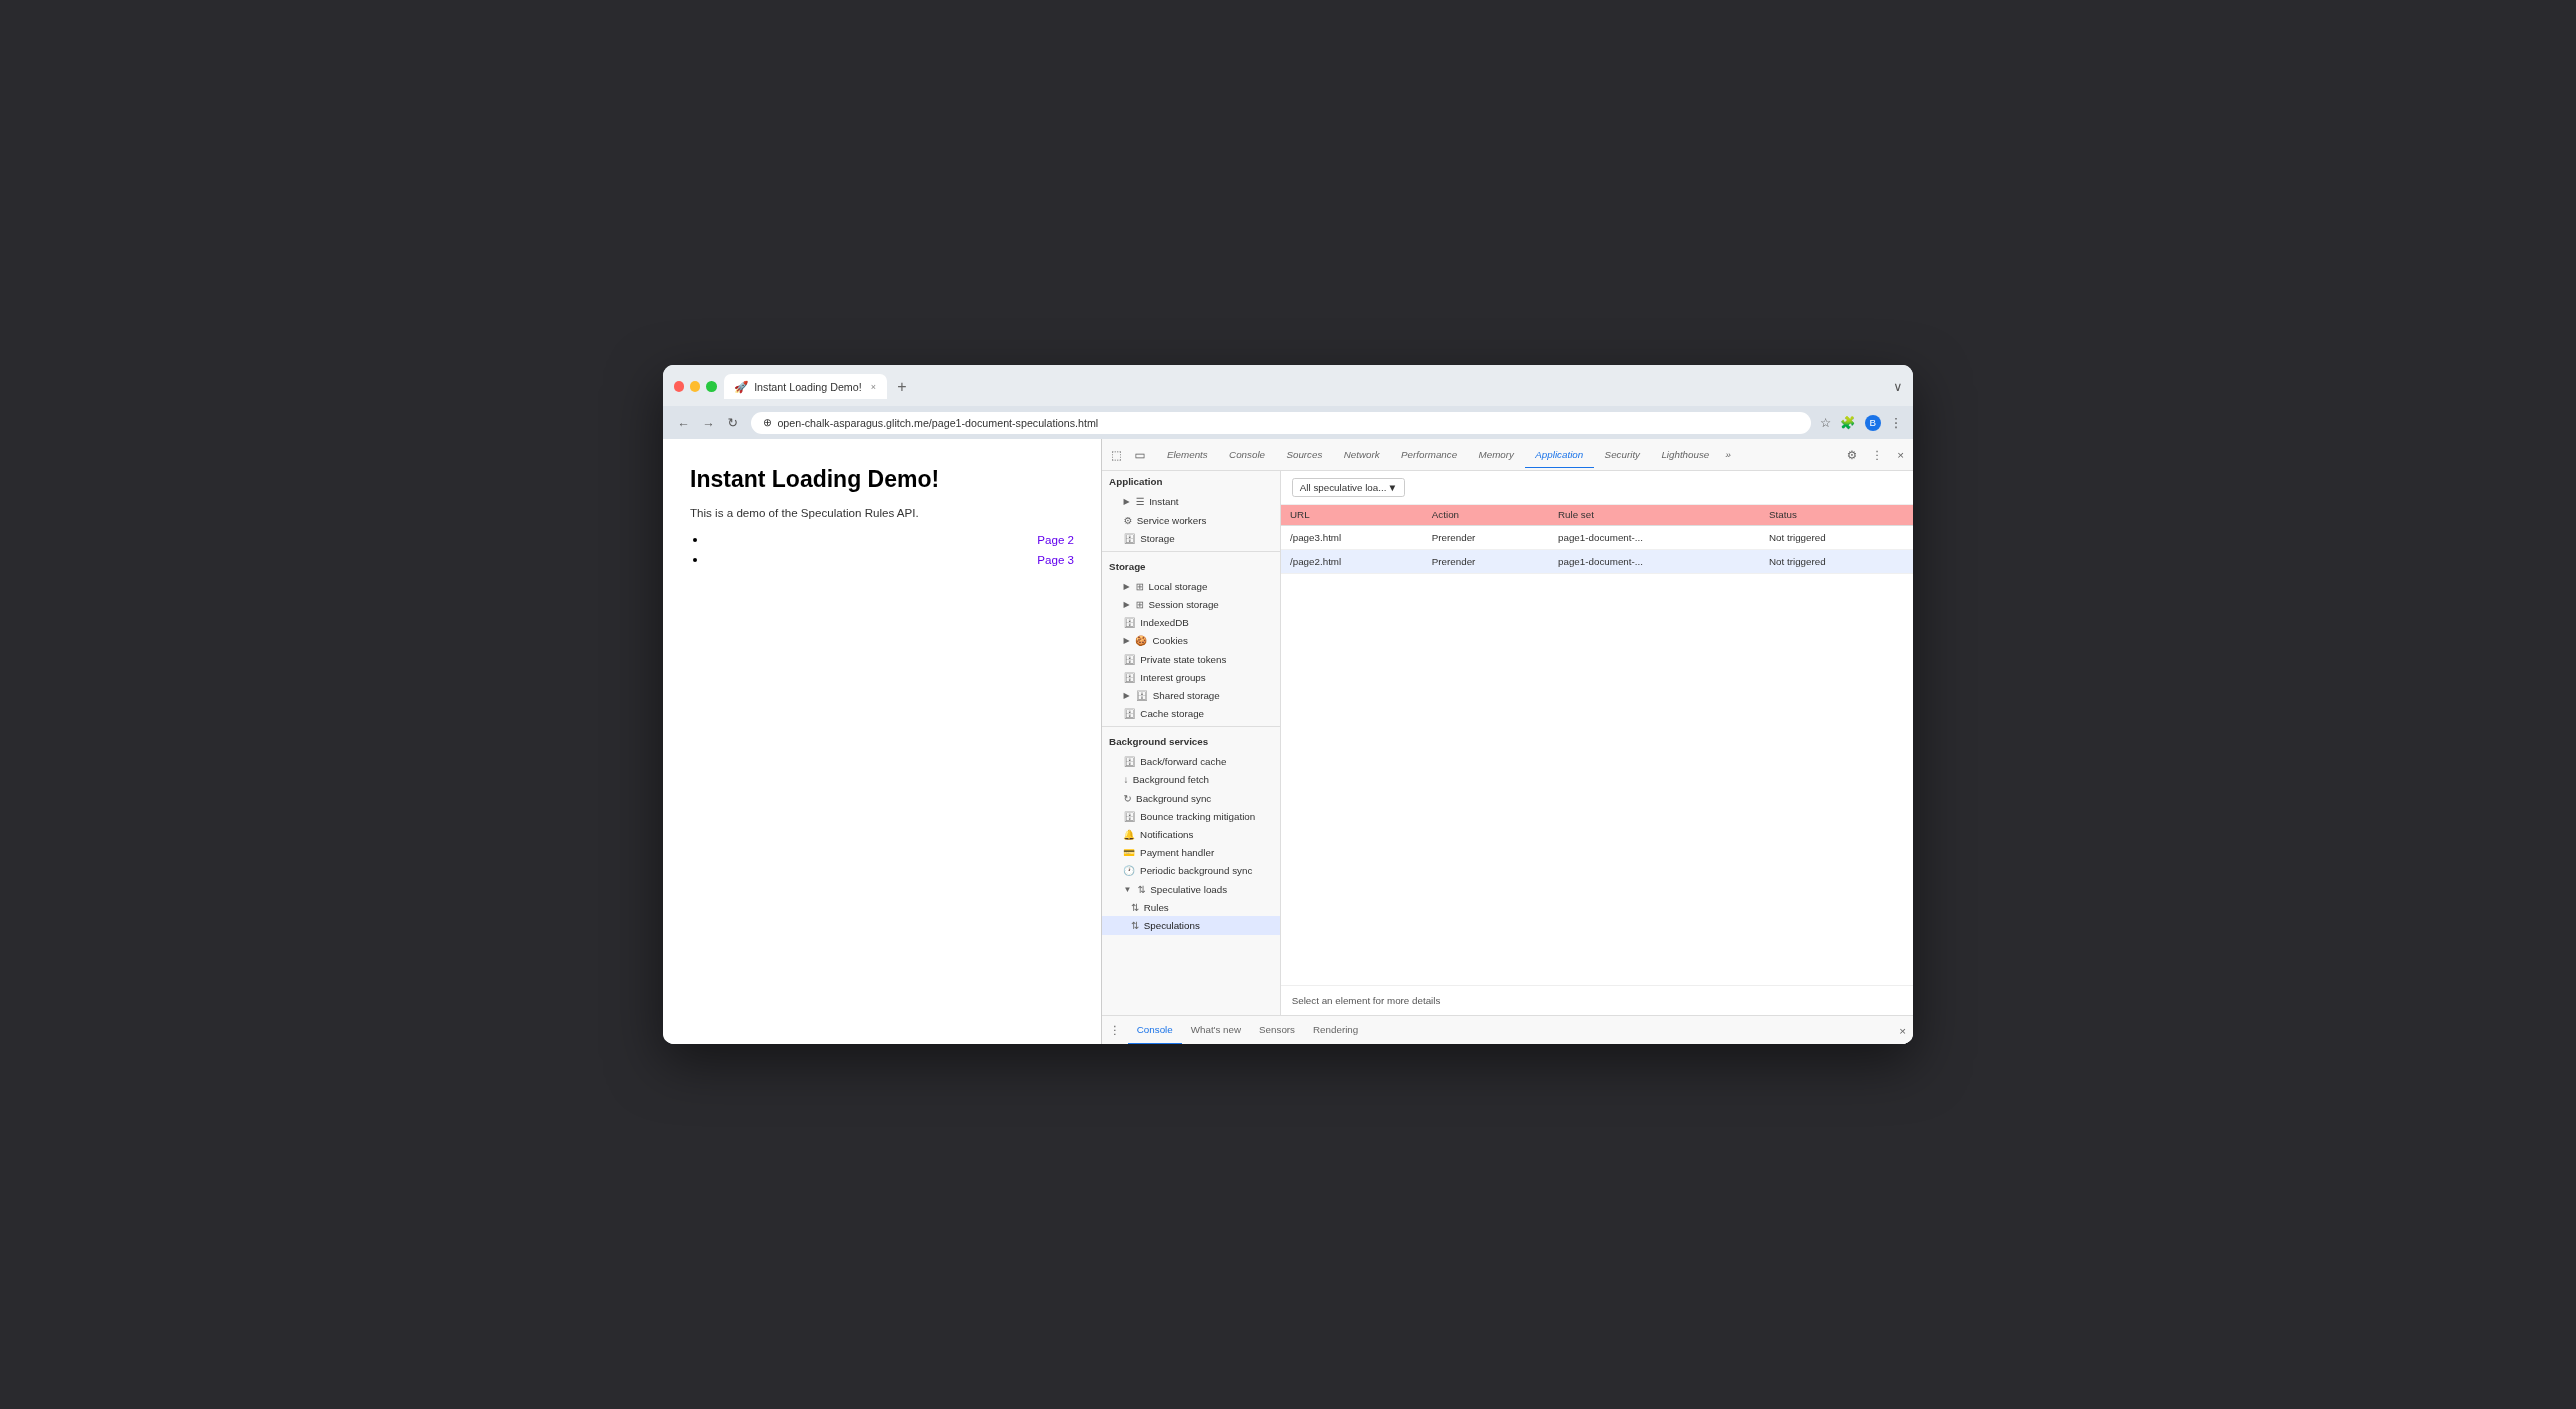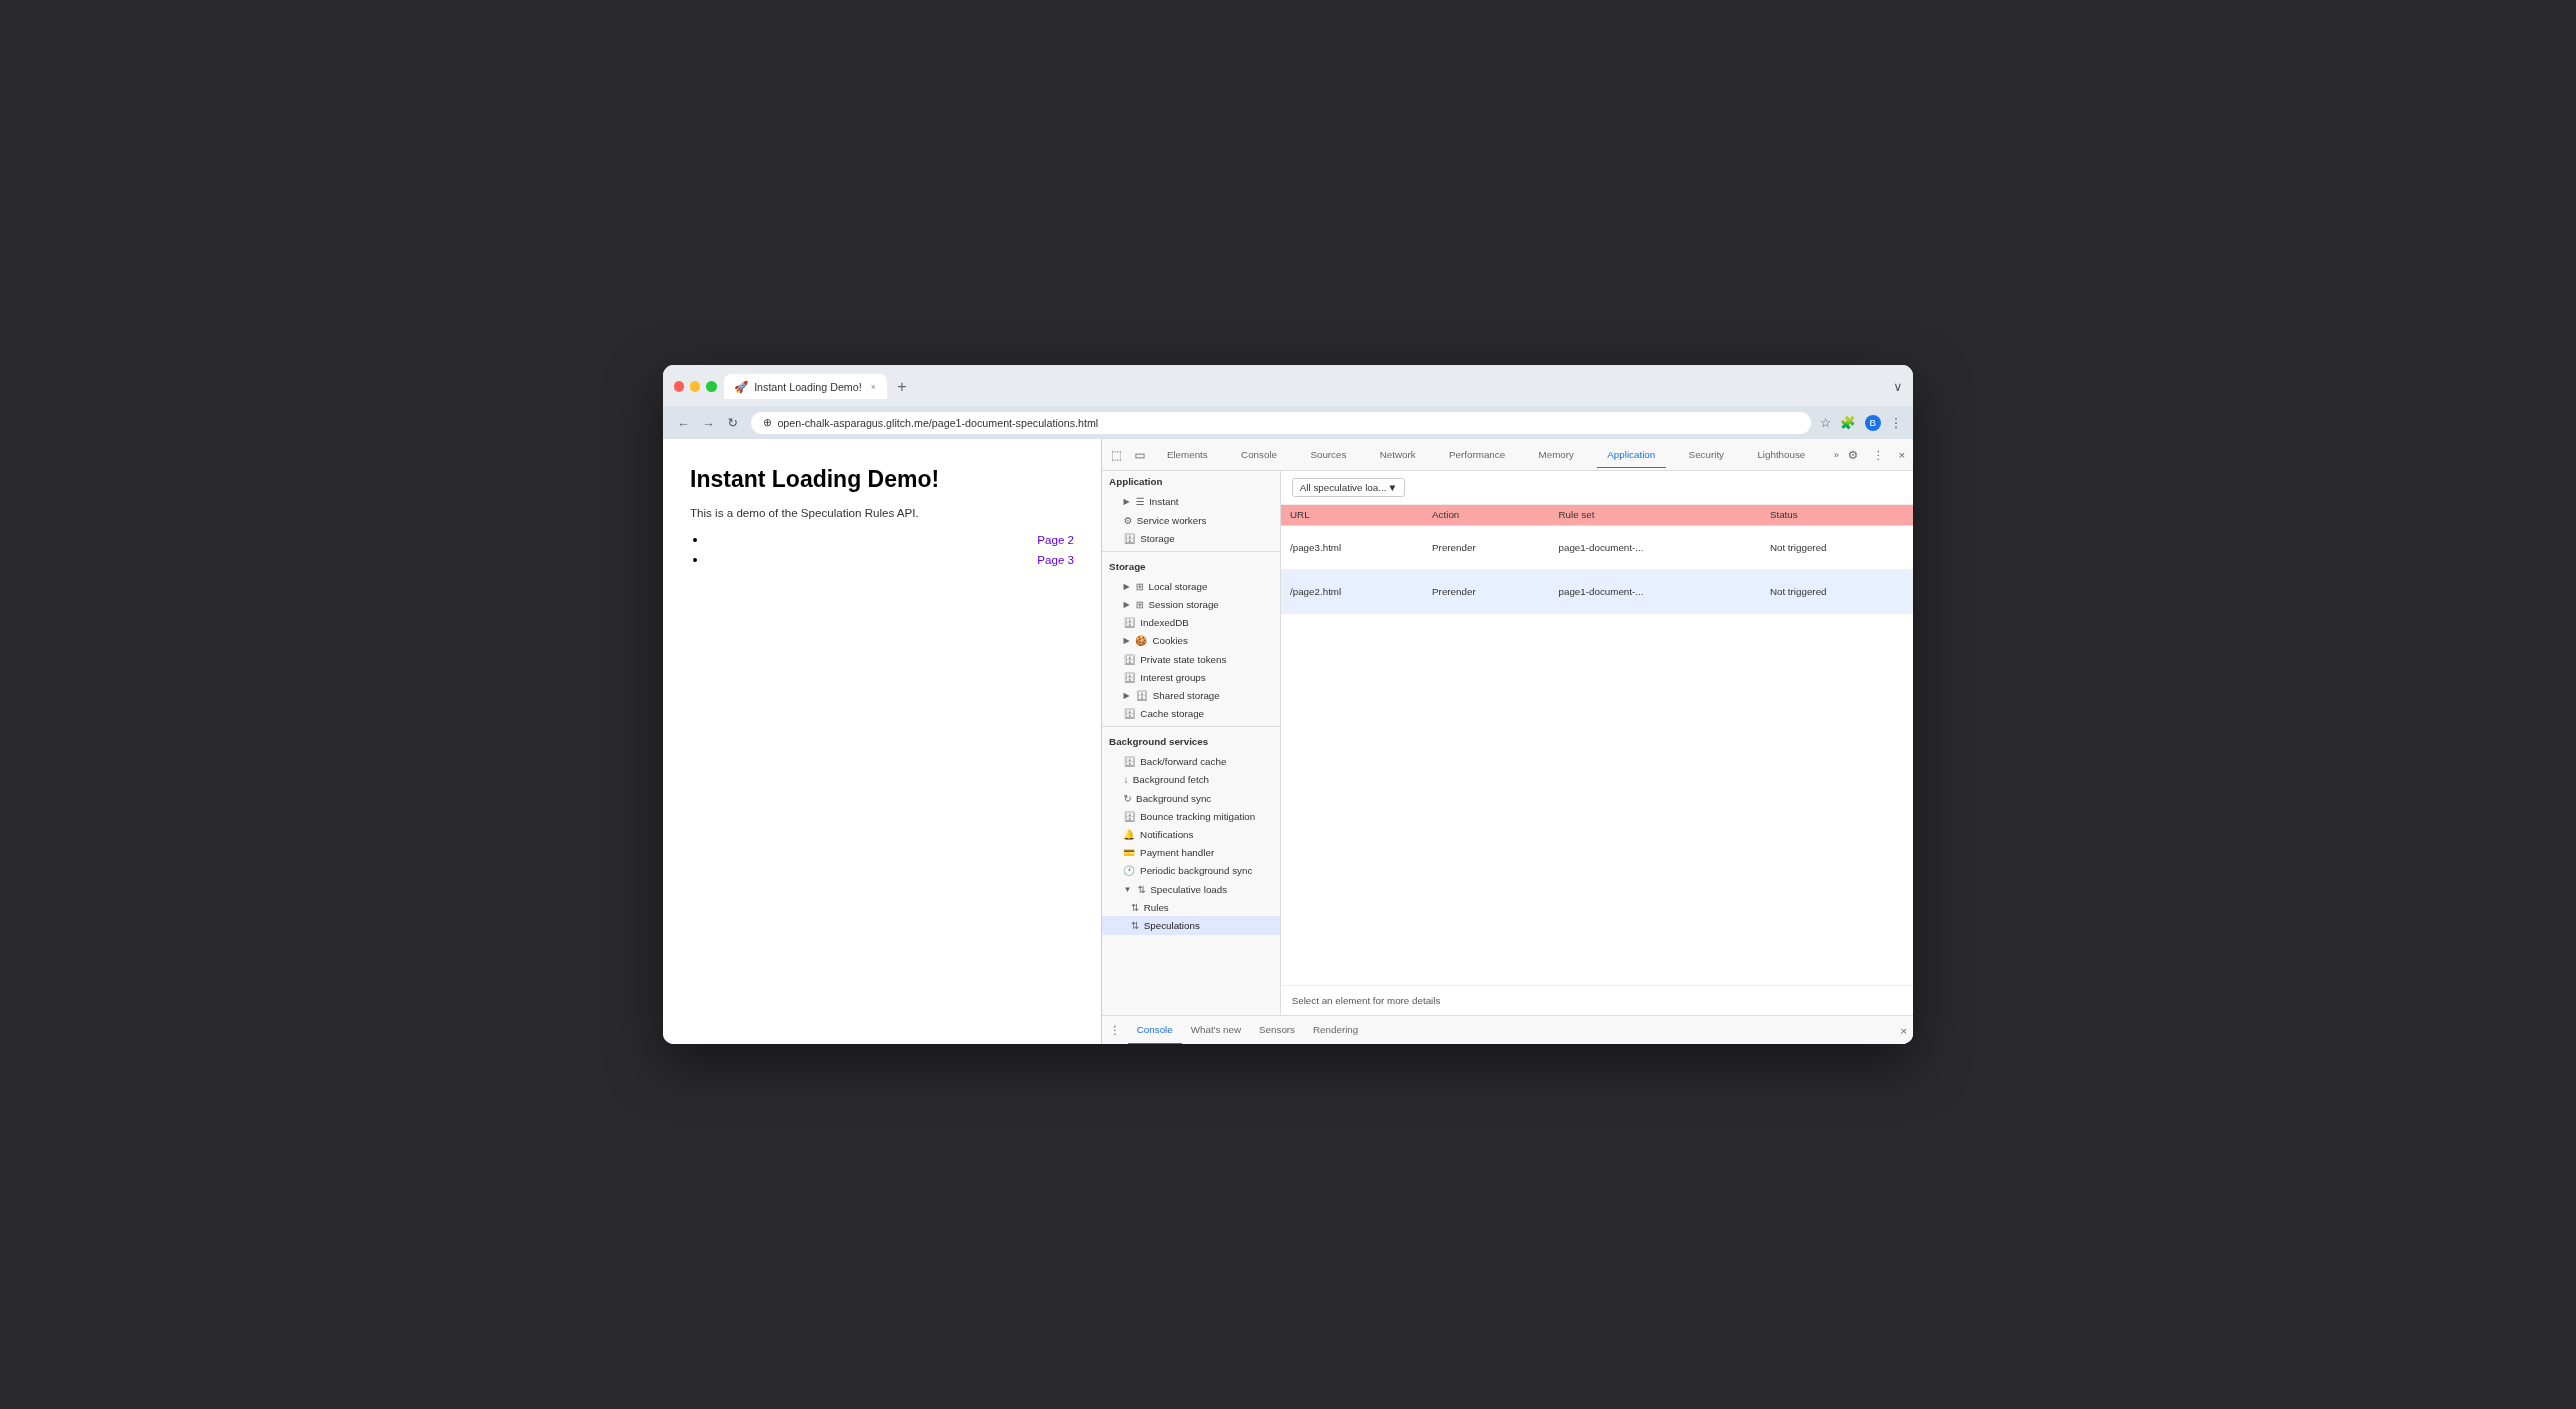--- a/index.html
+++ b/index.html
@@ -108,21 +108,21 @@
       display: flex;
       align-items: center;
       background: #f8f8f8;
       border-bottom: 0.9px solid #ddd;
       padding: 0 5.4px;
       height: 32px;
       flex-shrink: 0;
     }
     .dt-icons { display: flex; gap: 5.4px; margin-right: 7.1px; color: #555; }
     .dt-icon { font-size: 11.6px; cursor: pointer; padding: 3.6px; }
-    .dt-tabs { display: flex; gap: 12px; }
+    .dt-tabs { display: flex; gap: 0; font-style: italic; }
     .dt-tab {
       padding: 7.1px 10.7px; font-size: 9.8px; color: #666;
       cursor: pointer; border-bottom: 1.8px solid transparent;
       white-space: nowrap;
     }
     .dt-tab.active { color: #1a73e8; border-bottom: 1.8px solid #1a73e8; }
     .dt-tab-more { padding: 7.1px 5.4px; color: #666; cursor: pointer; }
     .dt-toolbar-right { margin-left: auto; display: flex; gap: 7.1px; color: #666; }
     .dt-toolbar-btn { background: none; border: none; cursor: pointer; font-size: 11.6px; color: #666; padding: 3.6px; }
 
@@ -202,21 +202,21 @@
     .spec-table { width: 100%; border-collapse: collapse; font-size: 9.8px; }
     .spec-table th {
       background: #fca5a5;
       text-align: left;
       padding: 4.5px 9px;
       border-bottom: 0.9px solid #ddd;
       font-weight: 500;
       color: #333;
     }
     .spec-table td {
-      padding: 16px 9px;
+      padding: 6px 9px;
       border-bottom: 0.9px solid #f0f0f0;
       color: #333;
     }
     .spec-table tr.row-selected { background: #e8effe; }
 
     .detail-section {
       padding: 9px 10.7px;
       border-top: 0.9px solid #eee;
       font-size: 9.8px;
       color: #555;

